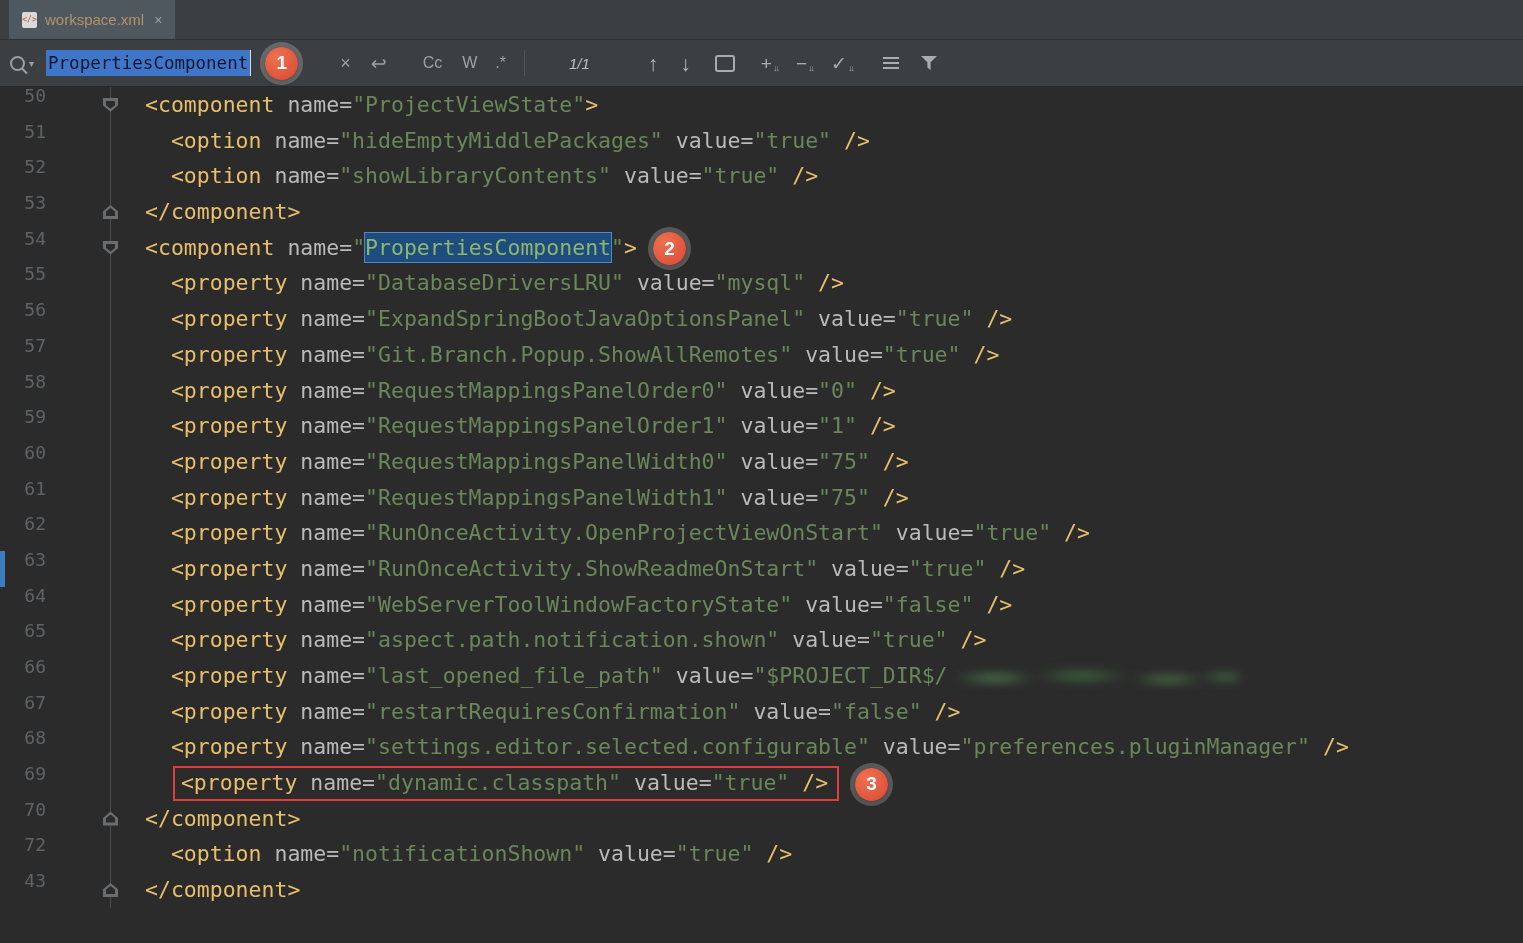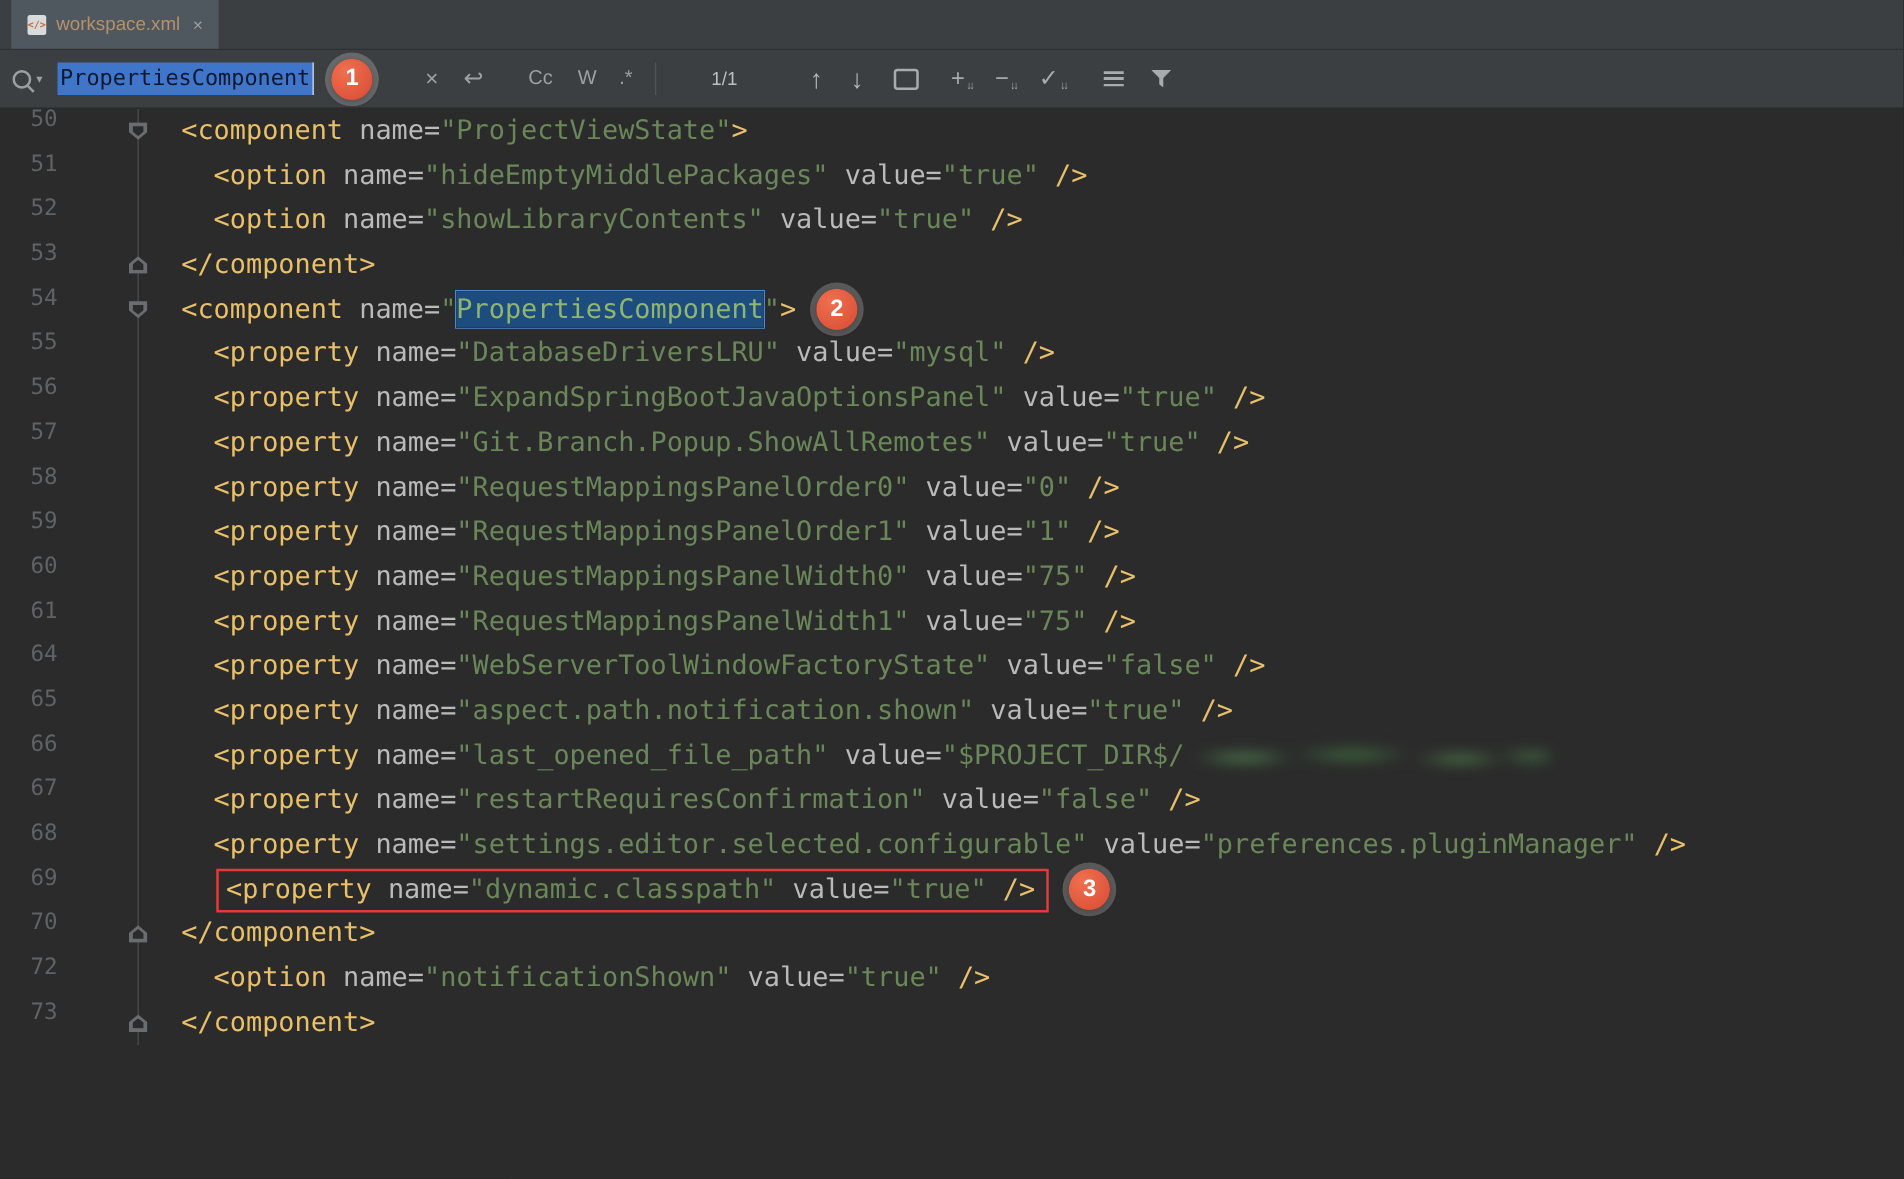--- a/index.html
+++ b/index.html
@@ -31,21 +31,21 @@
          color:#fff;font:bold 19px "Liberation Sans",sans-serif;
          box-shadow:0 0 0 5px rgba(255,255,255,0.22),0 2px 5px rgba(0,0,0,0.45);flex:none;}
   .badge.fb{margin-left:14px;}
   .badge.inline{vertical-align:middle;margin-left:16px;}
   .fb-btn{color:#9da0a2;font-size:19px;line-height:1;}
   .fb-clear{margin-left:42px;font-size:18px;}
   .fb-nl{margin-left:20px;}
   .fb-toggle{color:#9da0a2;font-size:16px;}
   .fb-cc{margin-left:36px;} .fb-w{margin-left:20px;} .fb-rx{margin-left:18px;}
   .fb-sep{width:1px;height:26px;background:#525557;margin-left:18px;}
-  .fb-counter{color:#bbbdbf;font-size:15px;margin-left:44px;}
+  .fb-counter{color:#bbbdbf;font-size:15px;margin-left:44px;font-style:italic;}
   .fb-arrow{font-size:21px;color:#b6b9bb;}
   .fb-prev{margin-left:58px;} .fb-next{margin-left:22px;}
   .fb-box{width:16px;height:13px;border:2px solid #a9acae;border-radius:3px;margin-left:24px;flex:none;}
   .fb-occ{display:inline-flex;align-items:flex-start;color:#a9acae;font-size:19px;line-height:1;}
   .fb-occ1{margin-left:26px;} .fb-occ2{margin-left:18px;} .fb-occ3{margin-left:18px;}
   .occ-sub{font-size:9px;letter-spacing:-2px;margin-top:10px;margin-left:1px;}
   .fb-lines{width:16px;height:12px;margin-left:30px;flex:none;
             background:linear-gradient(#a9acae 0 2px,transparent 2px 5px,#a9acae 5px 7px,
                        transparent 7px 10px,#a9acae 10px 12px);}
   .fb-funnel{width:16px;height:14px;margin-left:22px;background:#a9acae;flex:none;
@@ -185,20 +185,31 @@
           <div class="lnum">60</div>
           <div class="fold"></div>
           <div class="code"><span class="tok-w">  </span><span class="tok-t">&lt;property</span><span class="tok-a"> name=</span><span class="tok-s">"RequestMappingsPanelWidth0"</span><span class="tok-a"> value=</span><span class="tok-s">"75"</span><span class="tok-t"> /&gt;</span></div>
         </div>
         <div class="line">
           <div class="lnum">61</div>
           <div class="fold"></div>
           <div class="code"><span class="tok-w">  </span><span class="tok-t">&lt;property</span><span class="tok-a"> name=</span><span class="tok-s">"RequestMappingsPanelWidth1"</span><span class="tok-a"> value=</span><span class="tok-s">"75"</span><span class="tok-t"> /&gt;</span></div>
         </div>
         <div class="line">
+          <div class="lnum">62</div>
+          <div class="fold"></div>
+          <div class="code"><span class="tok-w">  </span><span class="tok-t">&lt;property</span><span class="tok-a"> name=</span><span class="tok-s">"RunOnceActivity.OpenProjectViewOnStart"</span><span class="tok-a"> value=</span><span class="tok-s">"true"</span><span class="tok-t"> /&gt;</span></div>
+        </div>
+        <div class="line">
+          <div class="caret-marker"></div>
+          <div class="lnum">63</div>
+          <div class="fold"></div>
+          <div class="code"><span class="tok-w">  </span><span class="tok-t">&lt;property</span><span class="tok-a"> name=</span><span class="tok-s">"RunOnceActivity.ShowReadmeOnStart"</span><span class="tok-a"> value=</span><span class="tok-s">"true"</span><span class="tok-t"> /&gt;</span></div>
+        </div>
+        <div class="line">
           <div class="lnum">64</div>
           <div class="fold"></div>
           <div class="code"><span class="tok-w">  </span><span class="tok-t">&lt;property</span><span class="tok-a"> name=</span><span class="tok-s">"WebServerToolWindowFactoryState"</span><span class="tok-a"> value=</span><span class="tok-s">"false"</span><span class="tok-t"> /&gt;</span></div>
         </div>
         <div class="line">
           <div class="lnum">65</div>
           <div class="fold"></div>
           <div class="code"><span class="tok-w">  </span><span class="tok-t">&lt;property</span><span class="tok-a"> name=</span><span class="tok-s">"aspect.path.notification.shown"</span><span class="tok-a"> value=</span><span class="tok-s">"true"</span><span class="tok-t"> /&gt;</span></div>
         </div>
         <div class="line">
@@ -227,21 +238,21 @@
             <div class="fold-ico end"></div>
           </div>
           <div class="code"><span class="tok-t">&lt;/component&gt;</span></div>
         </div>
         <div class="line">
           <div class="lnum">72</div>
           <div class="fold"></div>
           <div class="code"><span class="tok-w">  </span><span class="tok-t">&lt;option</span><span class="tok-a"> name=</span><span class="tok-s">"notificationShown"</span><span class="tok-a"> value=</span><span class="tok-s">"true"</span><span class="tok-t"> /&gt;</span></div>
         </div>
         <div class="line">
-          <div class="lnum">73</div>
+          <div class="lnum">43</div>
           <div class="fold">
             <div class="fold-ico end"></div>
           </div>
           <div class="code"><span class="tok-t">&lt;/component&gt;</span></div>
         </div>
       </div>
   </div>
 
 </div>
 

